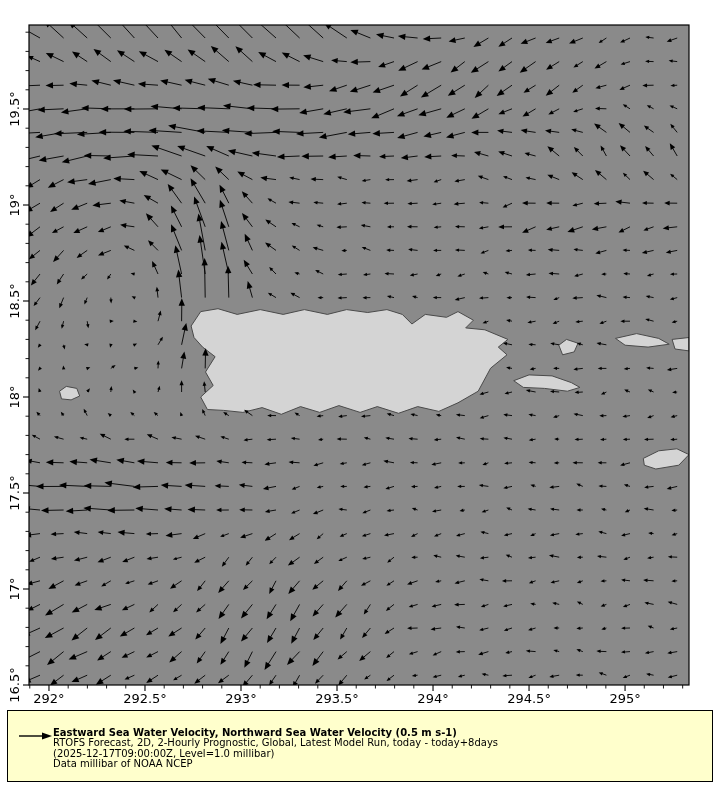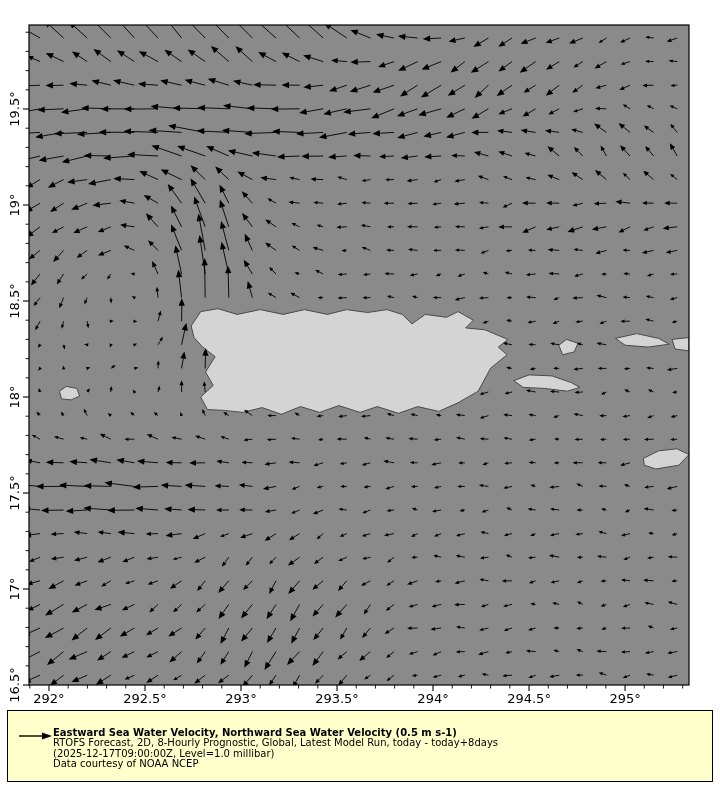--- a/index.html
+++ b/index.html
@@ -1584,17 +1584,17 @@
     </g>
   </svg>
 
 <div class="legend" style="background: rgb(255, 255, 204); border-color: rgb(0, 0, 0);">
   <svg class="legend-arrow" width="36" height="12">
     <line x1="1" y1="6" x2="26" y2="6" stroke="#000" stroke-width="1.4"></line>
     <polygon points="34,6 24,2.4 24,9.6" fill="#000"></polygon>
   </svg>
   <div class="legend-text">
     <div class="lg-title">Eastward Sea Water Velocity, Northward Sea Water Velocity (0.5 m s-1)</div>
-    <div>RTOFS Forecast, 2D, 8-Hourly Prognostic, Global, Latest Model Run, today - today+8days</div>
+    <div>RTOFS Forecast, 2D, 2-Hourly Prognostic, Global, Latest Model Run, today - today+8days</div>
     <div>(2025-12-17T09:00:00Z, Level=1.0 millibar)</div>
-    <div>Data courtesy of NOAA NCEP</div>
+    <div>Data millibar of NOAA NCEP</div>
   </div>
 </div>
 
 </body></html>

